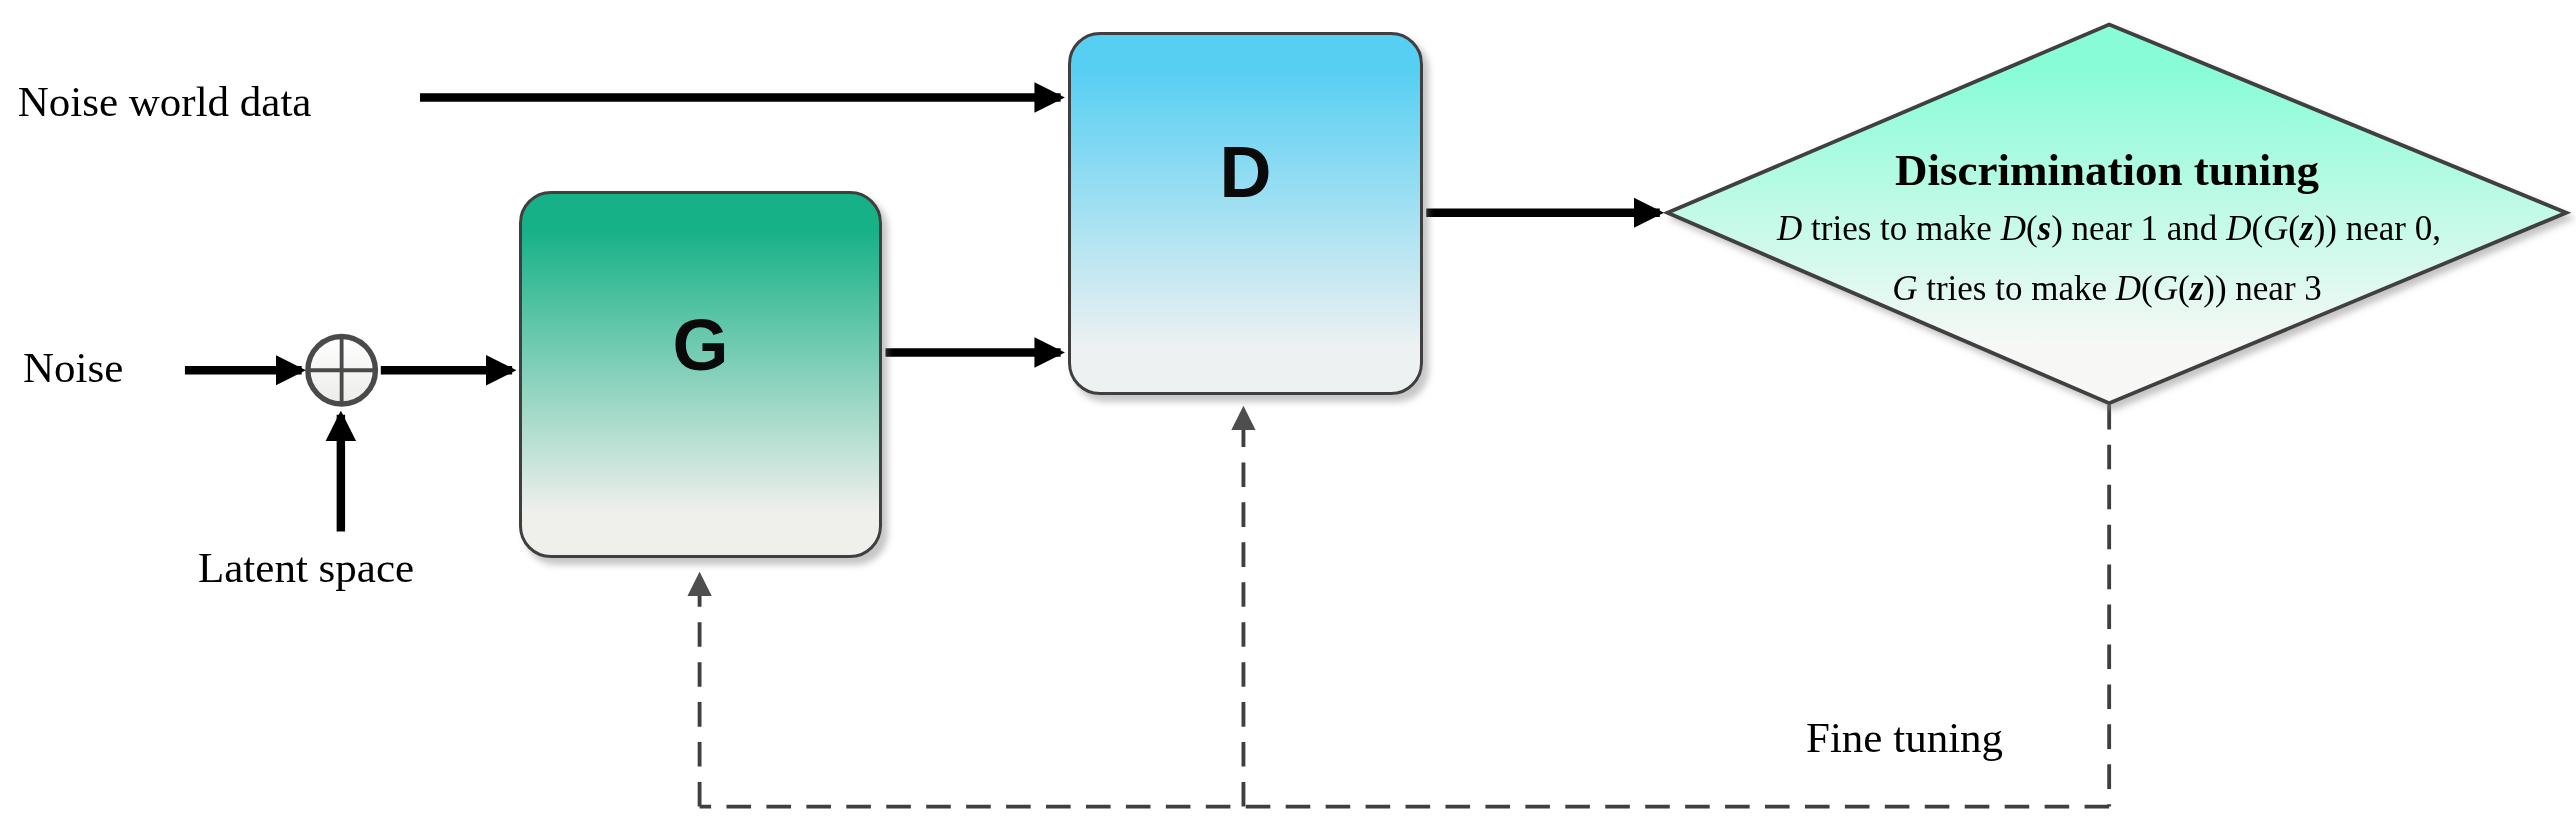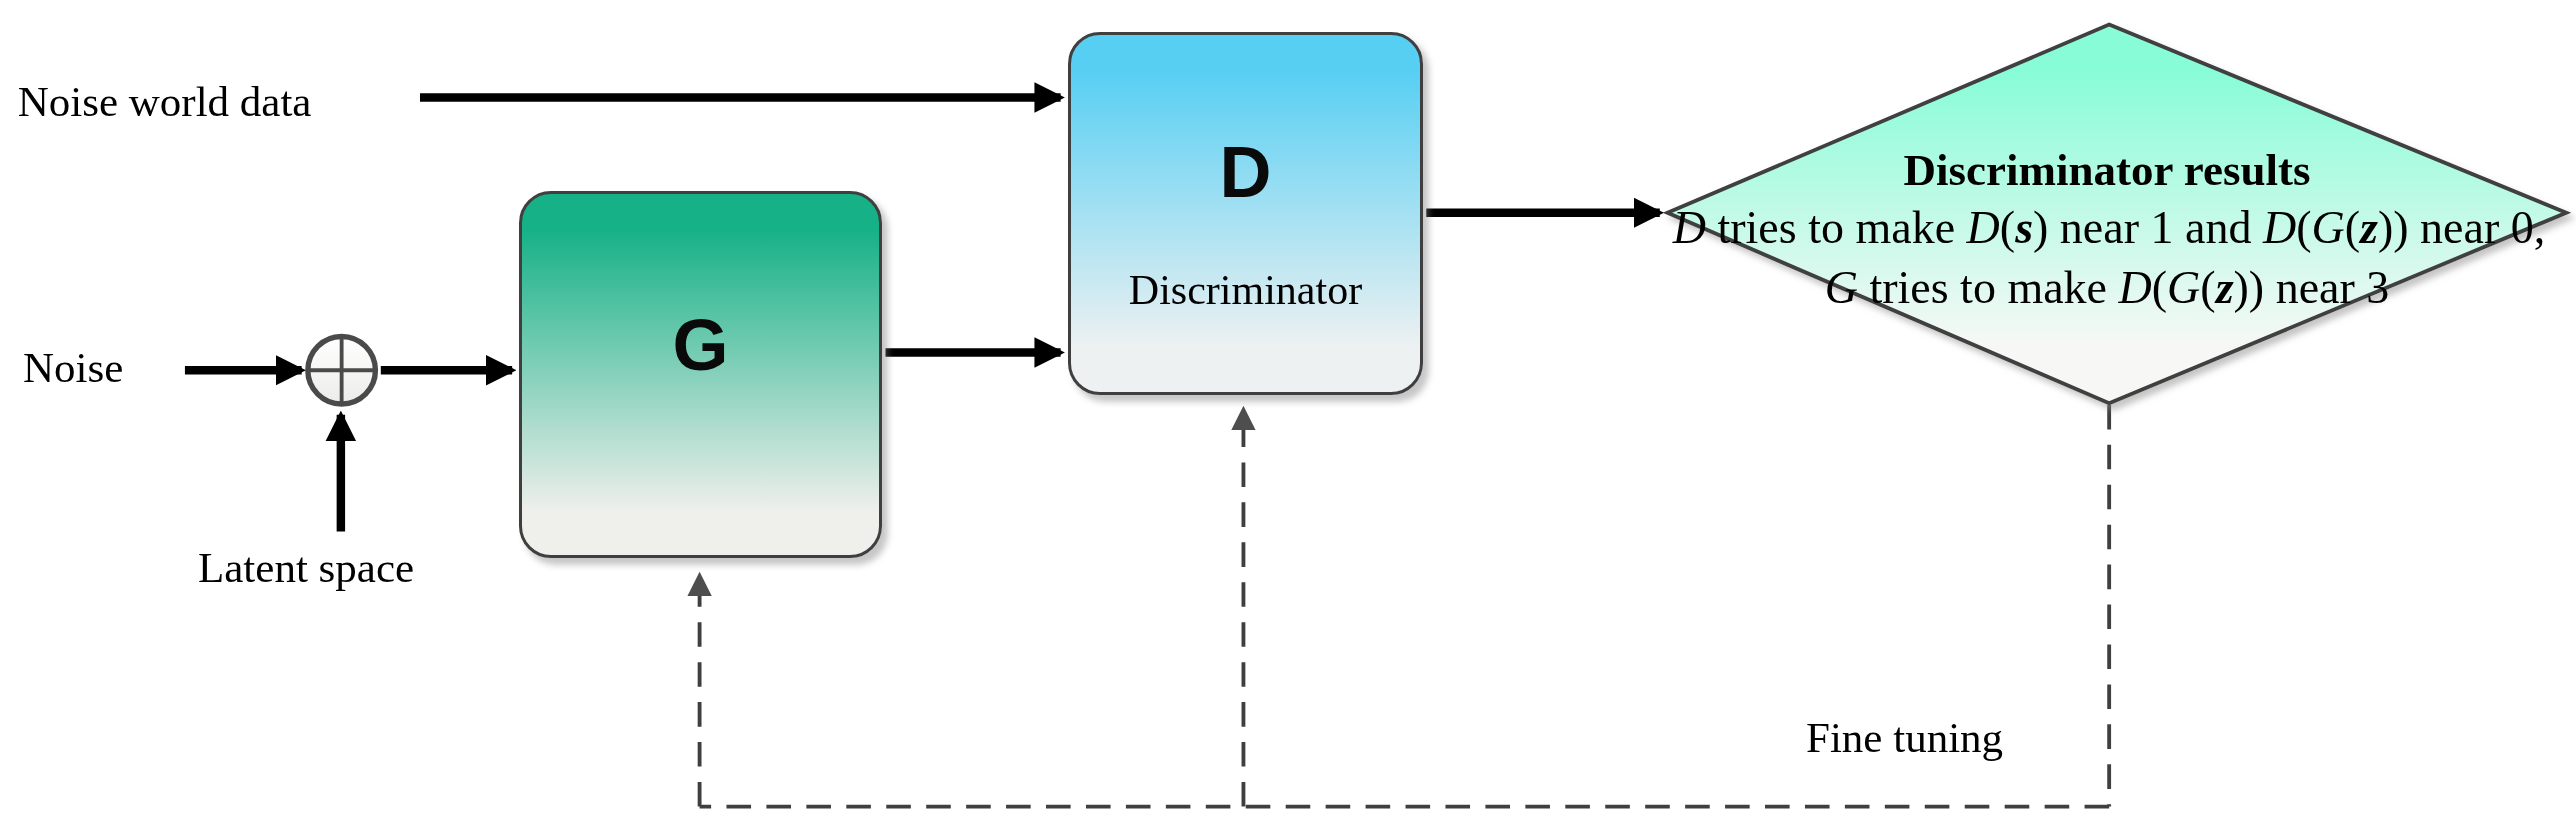--- a/index.html
+++ b/index.html
@@ -45,21 +45,21 @@
   }
   .diamond-text{
     position:absolute;
     transform:translate(-50%,-50%);
     white-space:nowrap;
     color:#000;
     text-align:center;
     line-height:1;
   }
   .dt-title{font-size:45px;font-weight:700;}
-  .dt-line{font-size:46px;}
+  .dt-line{font-size:35px;}
 </style>
 </head>
 <body>
 
 <div class="canvas">
 
   <svg class="layer" width="2576" height="825" viewBox="0 0 3352 1074">
     <defs>
       <linearGradient id="gradDiamond" x1="0" y1="0" x2="0" y2="1">
         <stop offset="0.12" stop-color="#88fcd7"></stop>
@@ -104,24 +104,23 @@
       <line x1="444" y1="438" x2="444" y2="526" stroke="#4a4a4a" stroke-width="5"></line>
     </g>
   </svg>
 
   <div class="node-box" id="generator-box" style="left: 519px; top: 191px; width: 363px; height: 367px; background: linear-gradient(rgb(23, 177, 135) 10%, rgb(239, 239, 236) 88%);">
     <div class="node-sym" style="top:151px;">G</div>
   </div>
 
   <div class="node-box" id="discriminator-box" style="left: 1068px; top: 32px; width: 355px; height: 363px; background: linear-gradient(rgb(87, 207, 243) 10%, rgb(238, 241, 241) 88%);">
     <div class="node-sym" style="top:137px;">D</div>
-    <div class="node-name" style="top:255px;">Discriminator</div>
   </div>
 
-  <div class="diamond-text dt-title" style="left:2107px;top:170px;">Discriminator results</div>
+  <div class="diamond-text dt-title" style="left:2107px;top:170px;">Discrimination tuning</div>
   <div class="diamond-text dt-line" style="left:2109px;top:228px;"><span style="font-style: italic;">D</span><span> tries to make </span><span style="font-style: italic;">D</span><span>(</span><span style="font-style: italic; font-weight: bold;">s</span><span>) near 1 and </span><span style="font-style: italic;">D</span><span>(</span><span style="font-style: italic;">G</span><span>(</span><span style="font-style: italic; font-weight: bold;">z</span><span>)) near 0,</span></div>
   <div class="diamond-text dt-line" style="left:2107px;top:288px;"><span style="font-style: italic;">G</span><span> tries to make </span><span style="font-style: italic;">D</span><span>(</span><span style="font-style: italic;">G</span><span>(</span><span style="font-style: italic; font-weight: bold;">z</span><span>)) near 3</span></div>
 
   <div class="lbl" style="left:17.7px;top:77px;">Noise world data</div>
   <div class="lbl" style="left:23px;top:343px;">Noise</div>
   <div class="lbl" style="left:1806px;top:713px;">Fine tuning</div>
   <div class="lbl" style="left:198px;top:543px;">Latent space</div>
 
 </div>
 

